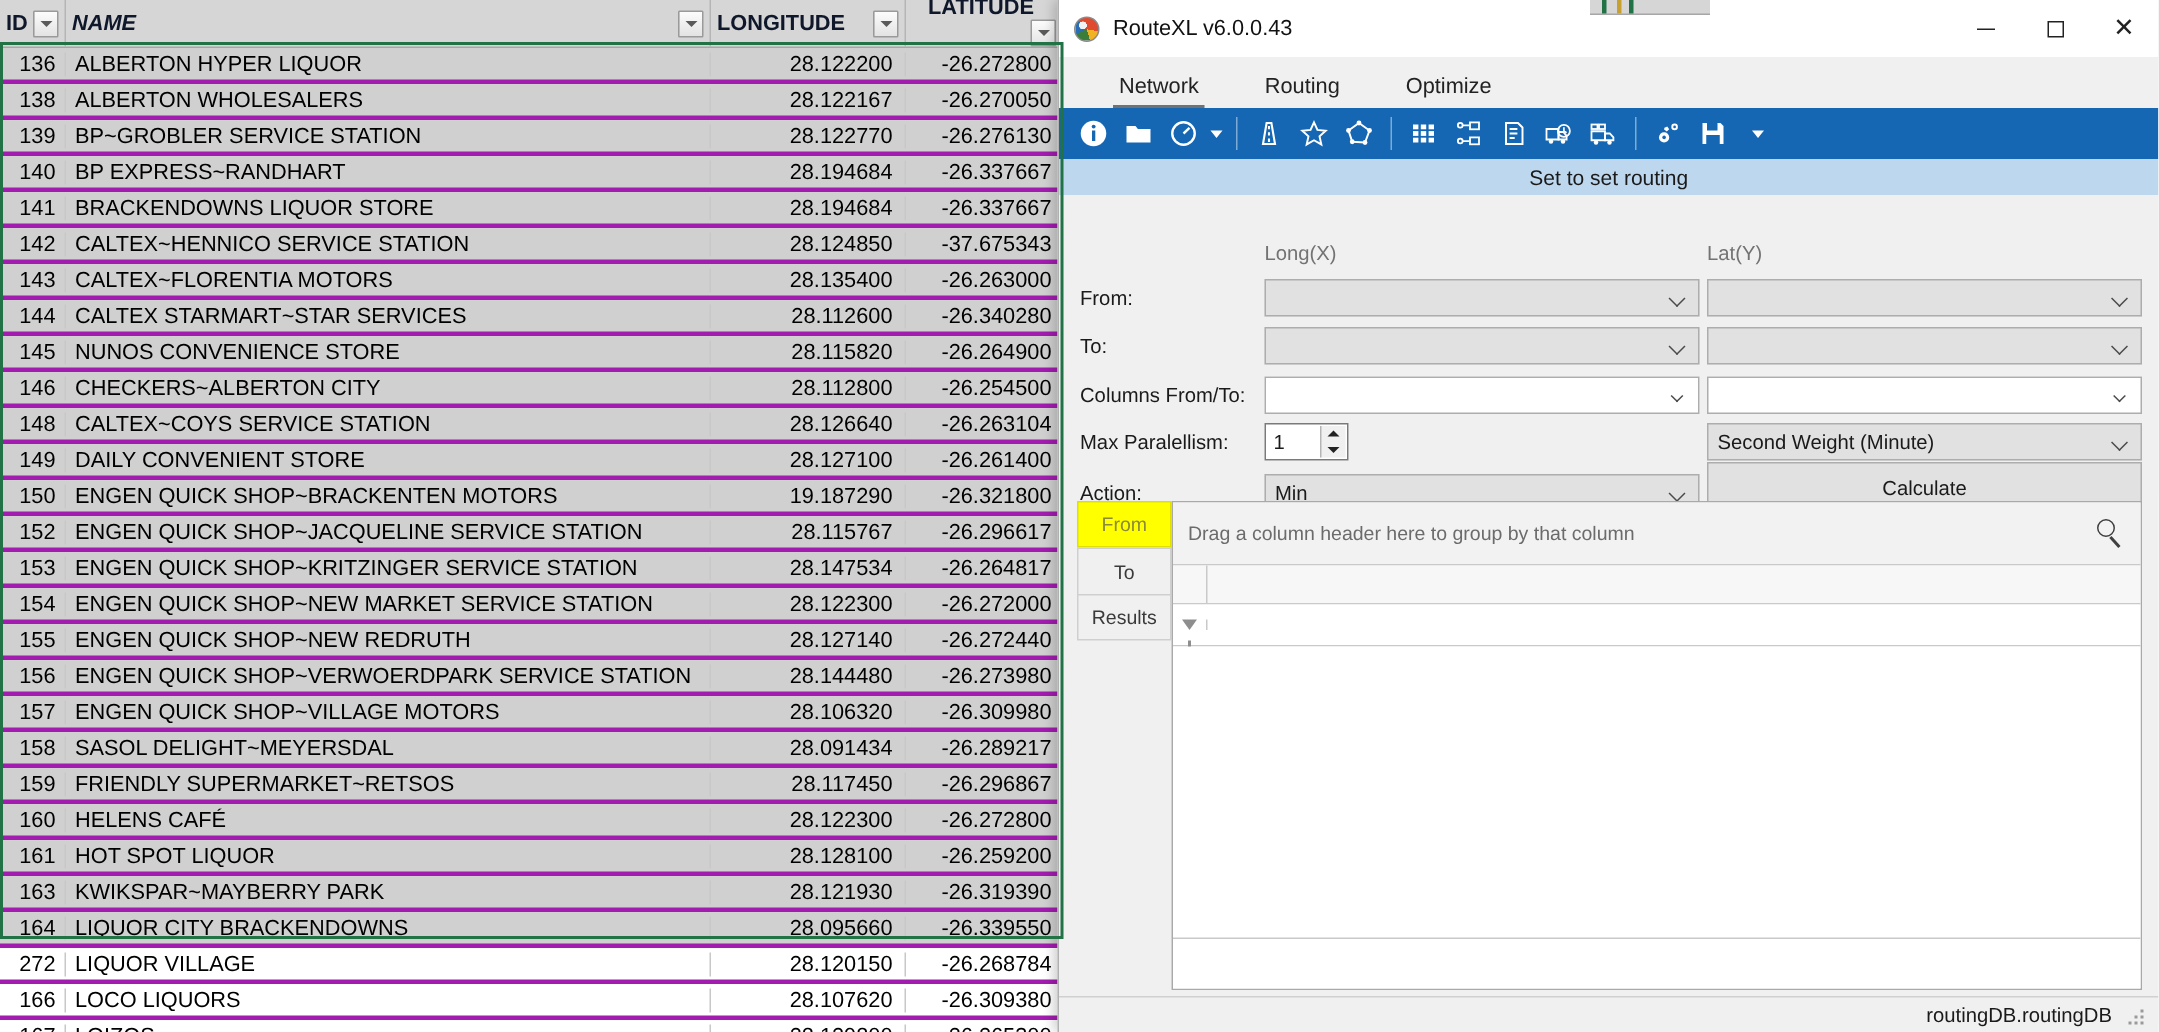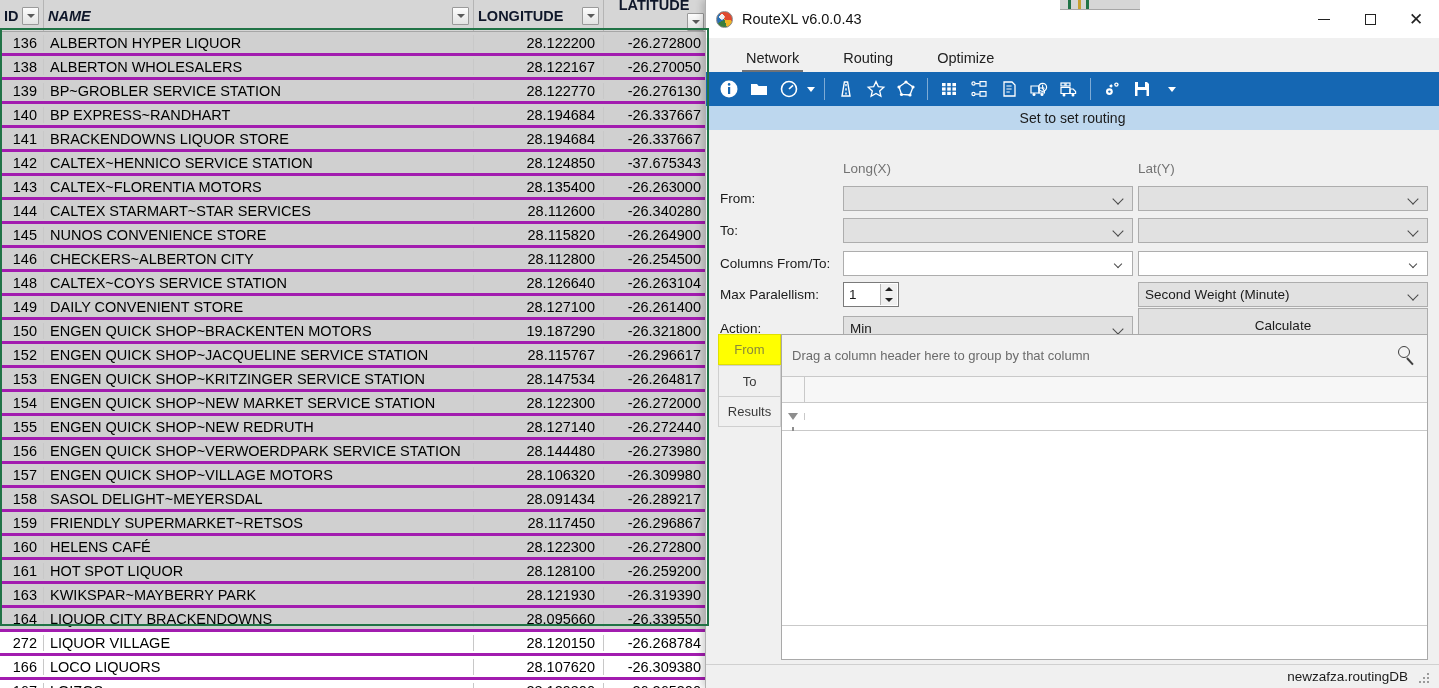--- a/index.html
+++ b/index.html
@@ -726,21 +726,21 @@
           <div class="indcell">
               <span class="funnel"></span>
             </div>
         </div>
         <div class="gblank"></div>
         <div class="gfooter"></div>
       </div>
     </div>
 
     <div class="statusbar">
-      <span>newzafza.routingDB</span>
+      <span>routingDB.routingDB</span>
       <span class="grip">
         <i style="right:0;bottom:0"></i>
           <i style="right:4px;bottom:0"></i>
           <i style="right:8px;bottom:0"></i>
         <i style="right:0;bottom:4px"></i>
           <i style="right:4px;bottom:4px"></i>
         <i style="right:0;bottom:8px"></i>
       </span>
     </div>
 

